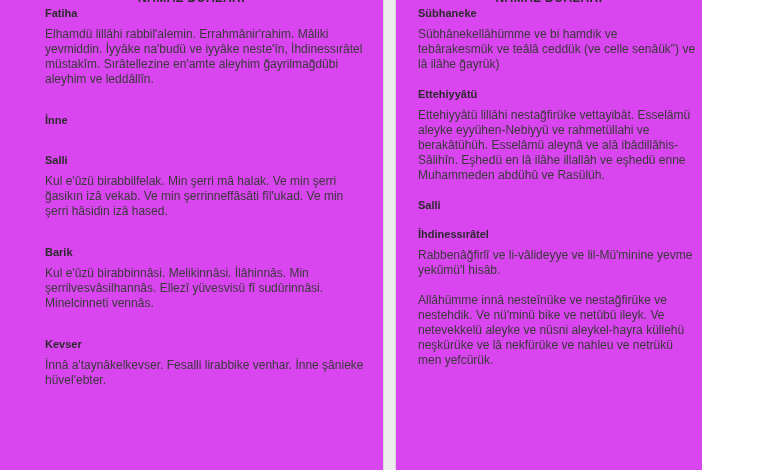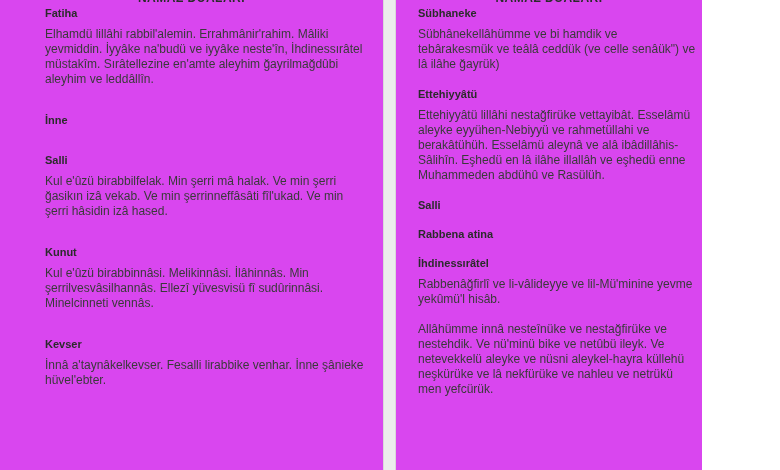--- a/index.html
+++ b/index.html
@@ -87,21 +87,21 @@
   <p class="sec-para">Elhamdü lillâhi rabbil'alemin. Errahmânir'rahim. Mâliki yevmiddin. İyyâke na'budü ve iyyâke neste'în, İhdinessırâtel müstakîm. Sırâtellezine en'amte aleyhim ğayrilmağdûbi aleyhim ve leddâllîn.</p>
         </section>
         <section class="doc-section">
     <h3 class="sec-heading"><span>İnne</span></h3>
         </section>
         <section class="doc-section">
     <h3 class="sec-heading"><span>Salli</span></h3>
   <p class="sec-para">Kul e'ûzü birabbilfelak. Min şerri mâ halak. Ve min şerri ğasikın izâ vekab. Ve min şerrinneffâsâti fîl'ukad. Ve min şerri hâsidin izâ hased.</p>
         </section>
         <section class="doc-section">
-    <h3 class="sec-heading"><span>Kunut</span></h3>
+    <h3 class="sec-heading"><span>Barik</span></h3>
   <p class="sec-para">Kul e'ûzü birabbinnâsi. Melikinnâsi. İlâhinnâs. Min şerrilvesvâsilhannâs. Ellezî yüvesvisü fî sudûrinnâsi. Minelcinneti vennâs.</p>
         </section>
         <section class="doc-section">
     <h3 class="sec-heading"><span>Kevser</span></h3>
   <p class="sec-para">İnnâ a'taynâkelkevser. Fesalli lirabbike venhar. İnne şânieke hüvel'ebter.</p>
         </section>
       </div>
   </div>
 
   <div class="gutter"></div>
@@ -114,21 +114,20 @@
   <p class="sec-para">Sübhânekellâhümme ve bi hamdik ve tebârakesmük ve teâlâ ceddük (ve celle senâük") ve lâ ilâhe ğayrük)</p>
         </section>
         <section class="doc-section">
     <h3 class="sec-heading"><span>Ettehiyyâtü</span></h3>
   <p class="sec-para">Ettehiyyâtü lillâhi nestağfirüke vettayibât. Esselâmü aleyke eyyühen-Nebiyyü ve rahmetüllahi ve berakâtühüh. Esselâmü aleynâ ve alâ ibâdillâhis-Sâlihîn. Eşhedü en lâ ilâhe illallâh ve eşhedü enne Muhammeden abdühû ve Rasülüh.</p>
         </section>
         <section class="doc-section">
     <h3 class="sec-heading"><span>Salli</span></h3>
         </section>
         <section class="doc-section">
-    <h3 class="sec-heading"><span>Rabbena atina</span></h3>
         </section>
         <section class="doc-section">
     <h3 class="sec-heading"><span>İhdinessırâtel</span></h3>
   <p class="sec-para">Rabbenâğfirlî ve li-vâlideyye ve lil-Mü'minine yevme yekûmü'l hisâb.</p>
         </section>
         <section class="doc-section">
   <p class="sec-para">Allâhümme innâ nesteînüke ve nestağfirüke ve nestehdik. Ve nü'minü bike ve netûbü ileyk. Ve netevekkelü aleyke ve nüsni aleykel-hayra küllehü neşkürüke ve lâ nekfürüke ve nahleu ve netrükü men yefcürük.</p>
         </section>
       </div>
   </div>

